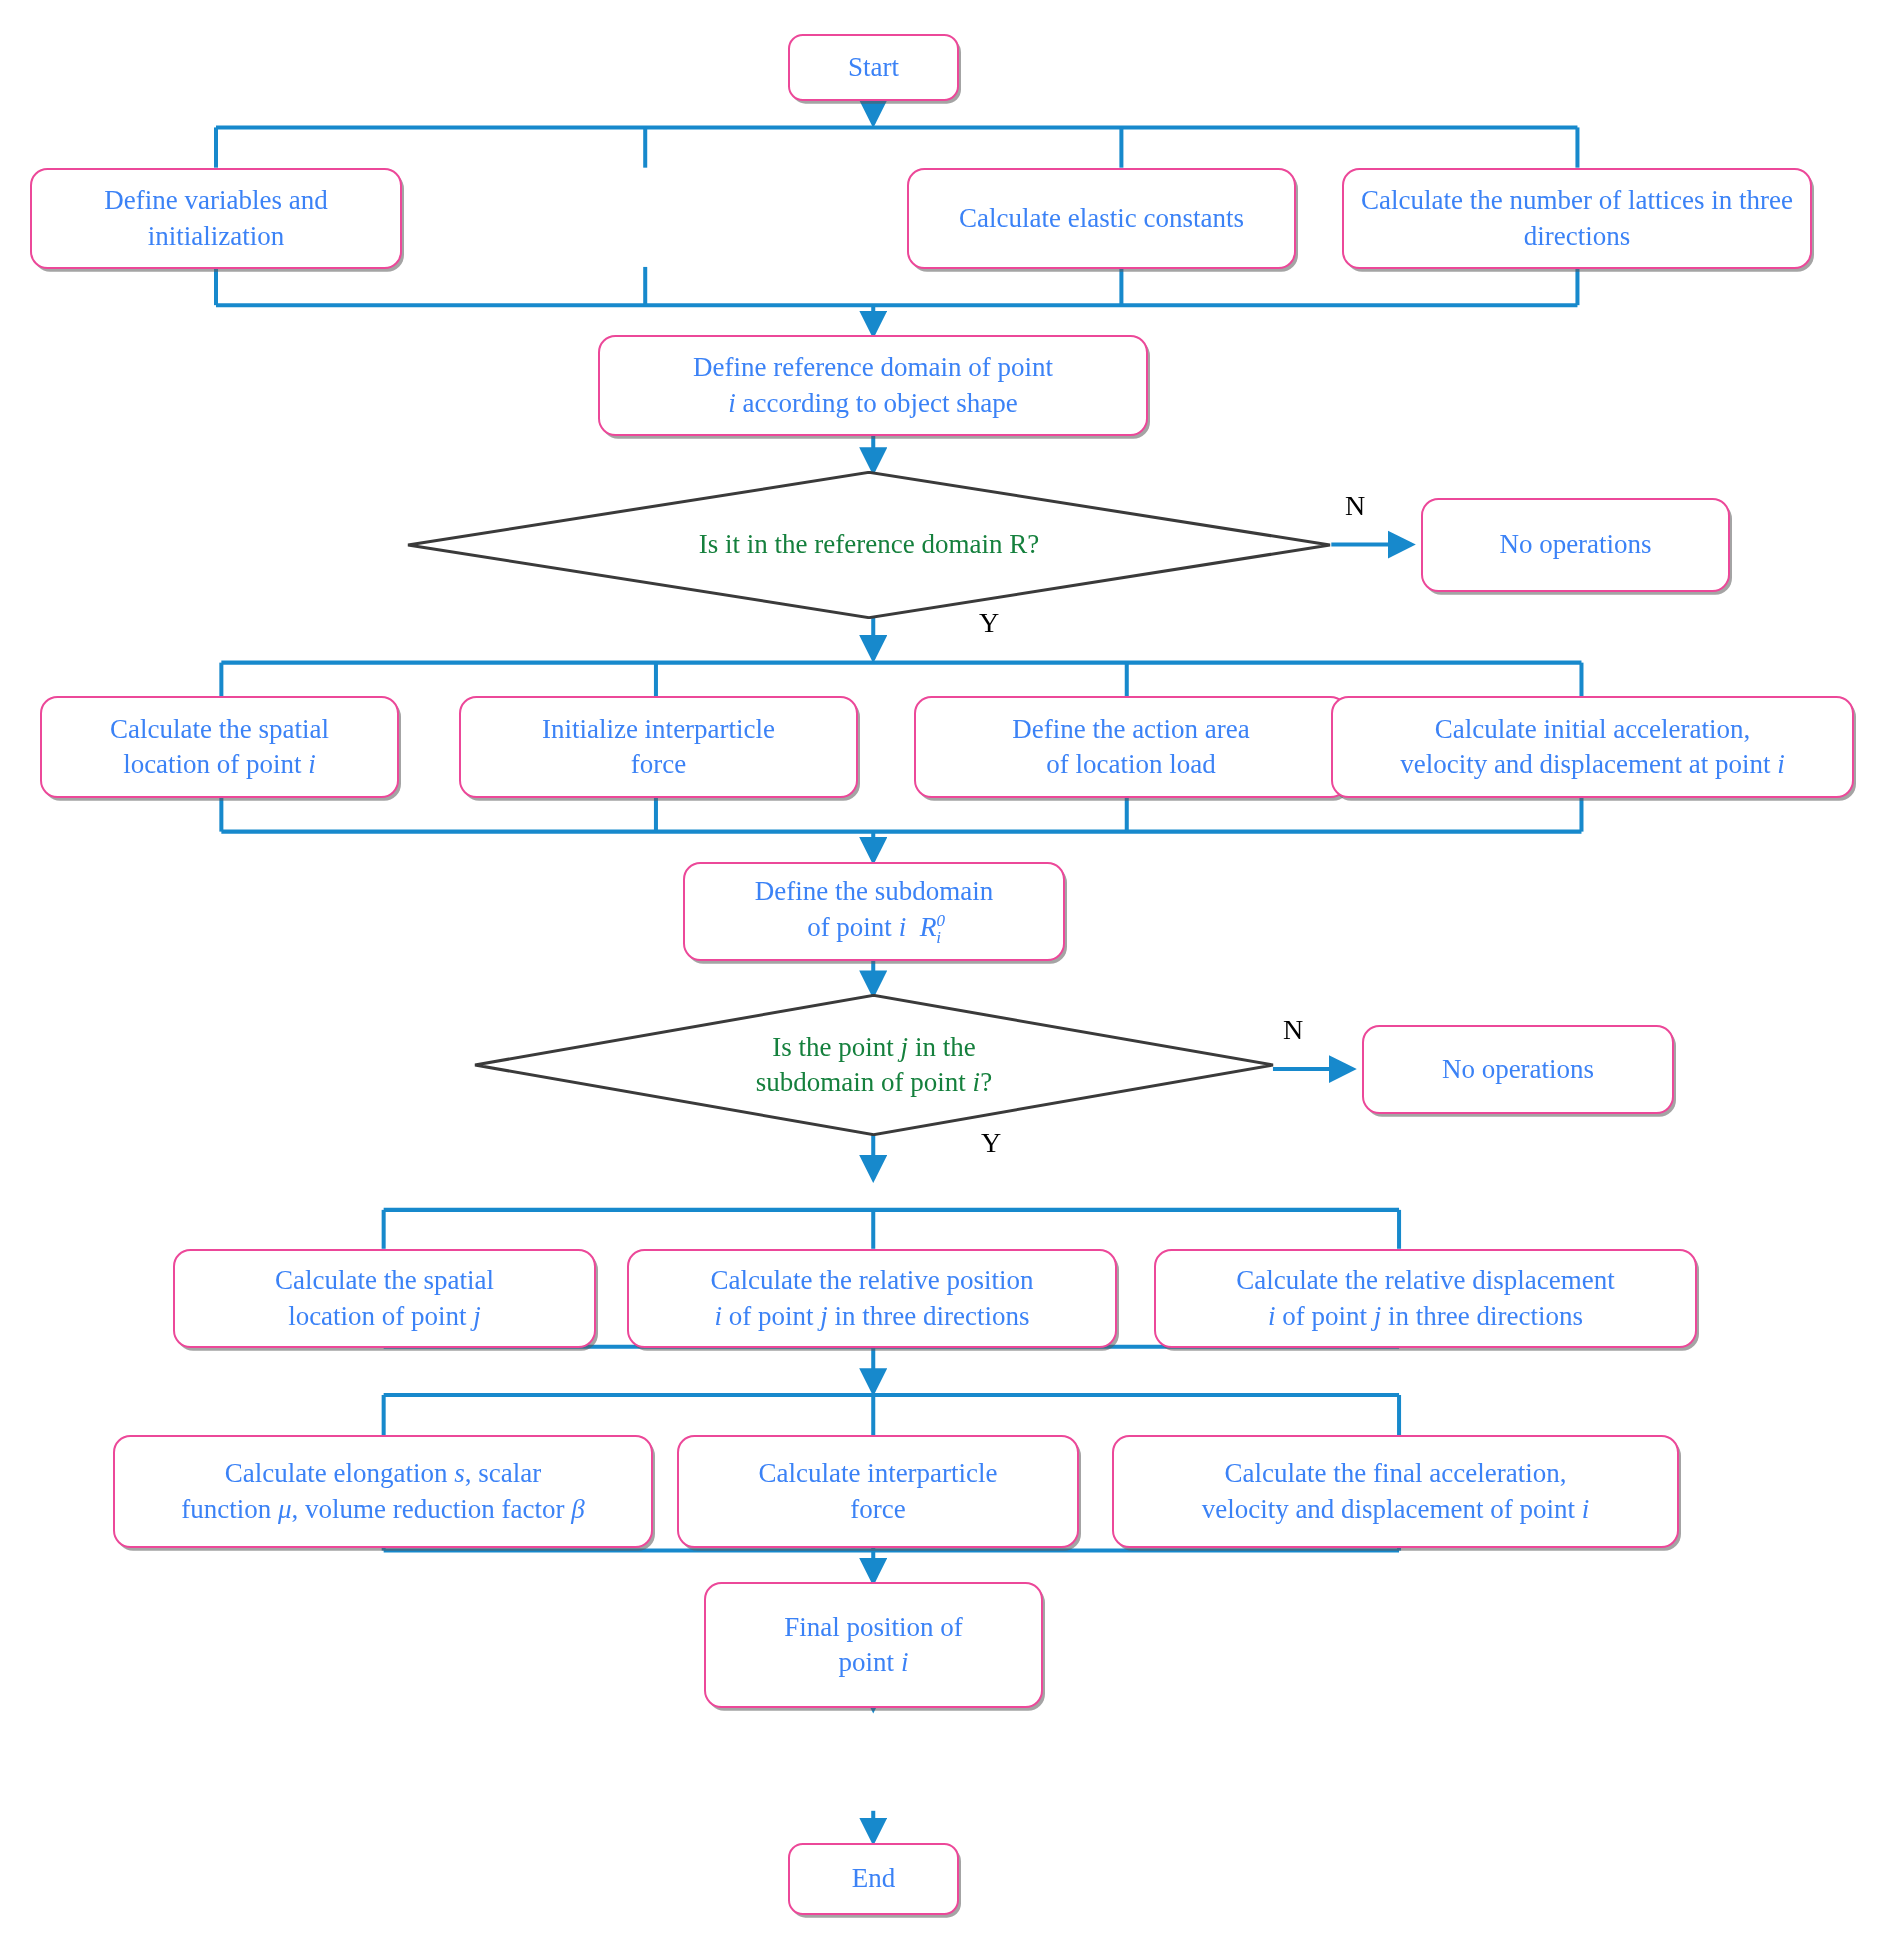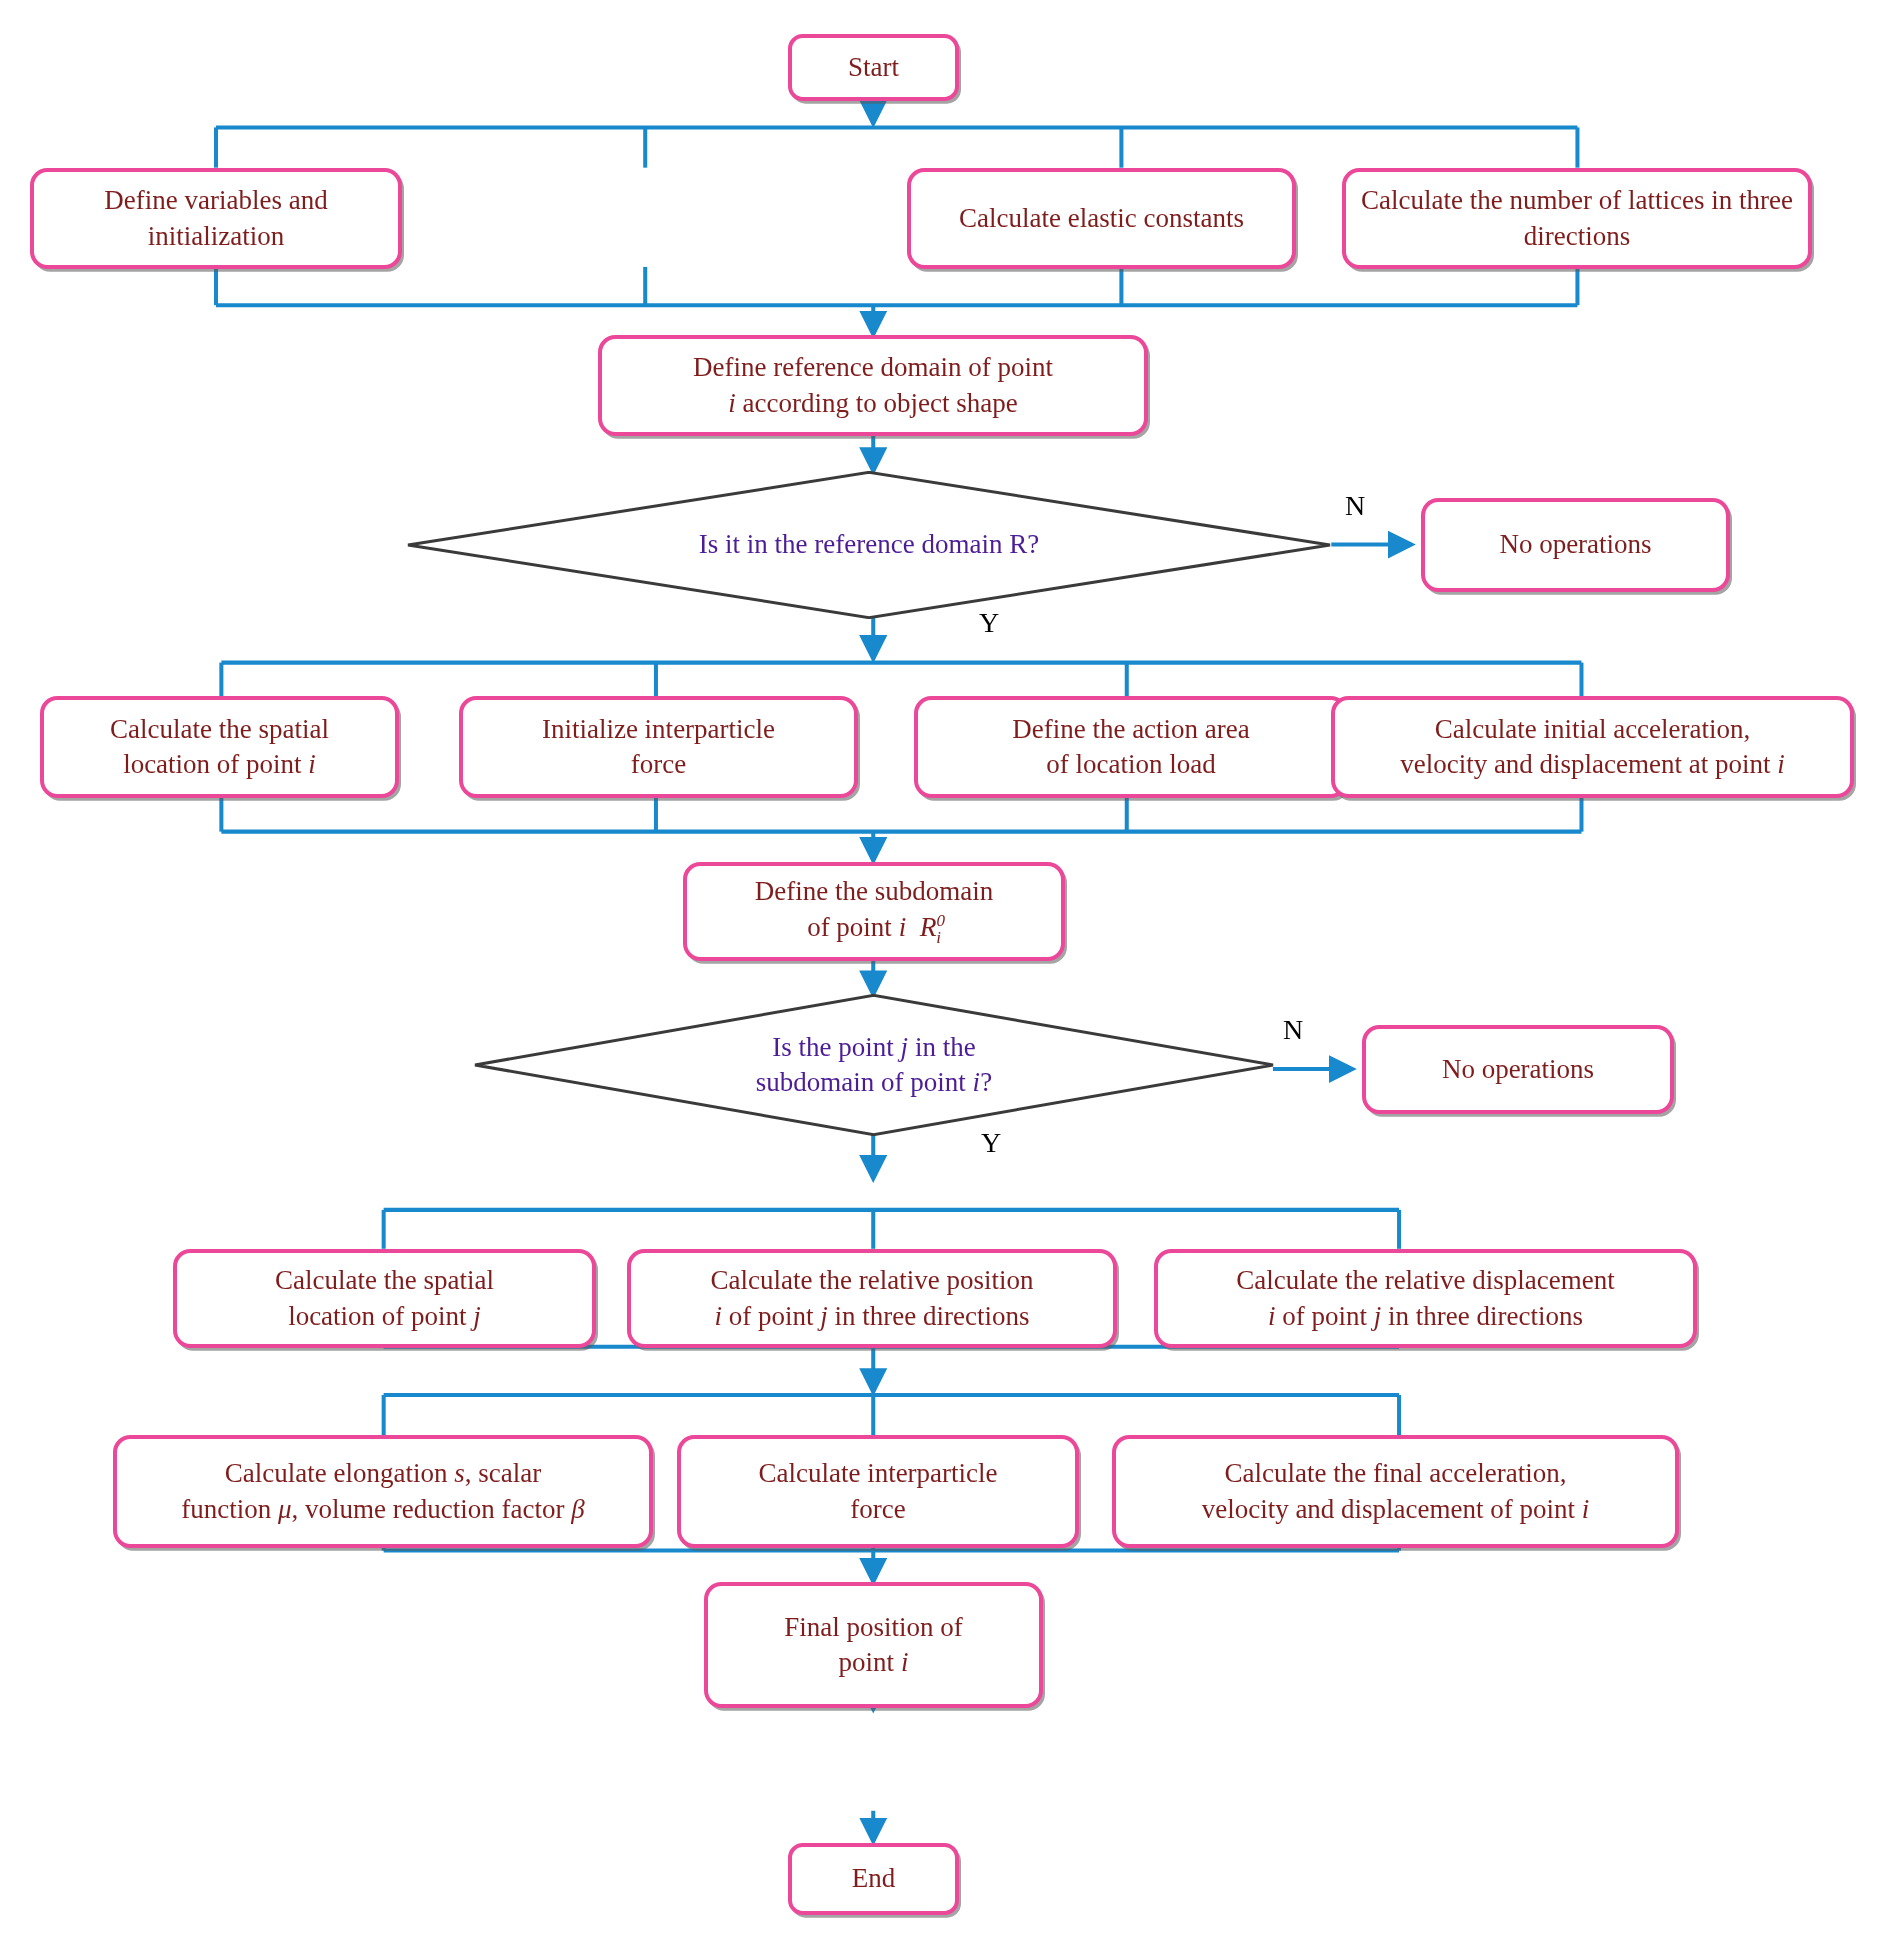--- a/index.html
+++ b/index.html
@@ -18,43 +18,43 @@
   #wires {
     position: absolute;
     left: 0; top: 0;
     width: 1888px;
     height: 1955px;
     pointer-events: none;
   }
   .node {
     position: absolute;
     box-sizing: border-box;
-    border: 4px solid #ec4899;
+    border: 2px solid #ec4899;
     border-radius: 17.4px;
     background: #ffffff;
     display: flex;
     align-items: center;
     justify-content: center;
     text-align: center;
-    color: #7f1d1d;
+    color: #3b82f6;
     font-size: 27px;
     line-height: 1.30;
     padding: 2.7px 9.4px;
     box-shadow: 2.7px 3.4px 0 -0.7px rgba(90,90,90,0.55);
   }
   .node.terminator { border-radius: 14.8px; }
   .node .txt { display: block; width: 100%; }
   .node em { font-style: italic; }
   .diamond {
     position: absolute;
     display: flex;
     align-items: center;
     justify-content: center;
     text-align: center;
-    color: #4c1d95;
+    color: #15803d;
     font-size: 27px;
     line-height: 1.30;
   }
   .diamond .dtxt {
     position: relative;
     z-index: 2;
     width: 62%;
     text-align: center;
   }
   .diamond svg {

